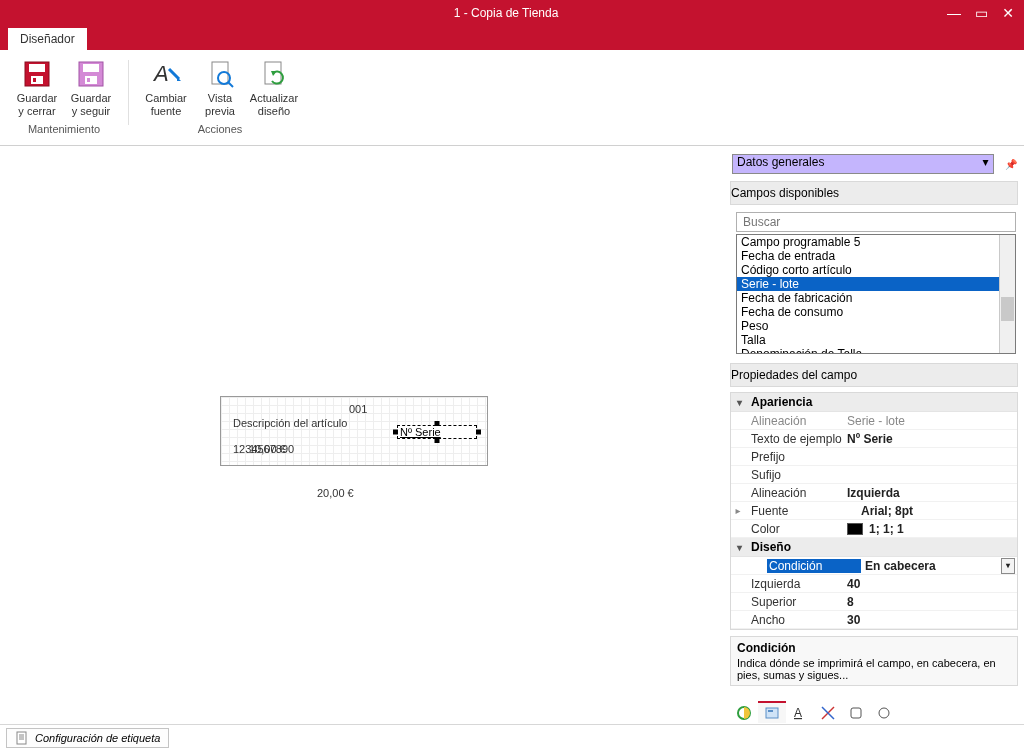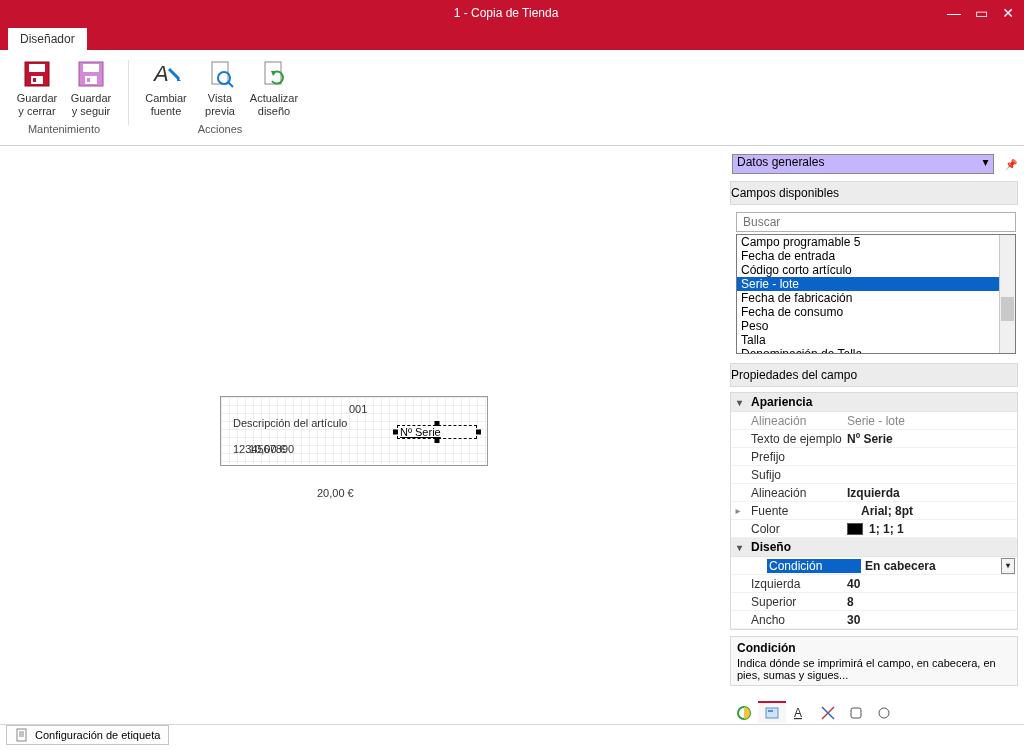--- a/index.html
+++ b/index.html
@@ -50,21 +50,21 @@
   .prop-row.selected .key { background:#0a63c6; color:#fff; margin-left:18px; padding-left:2px; width:94px; }
   .prop-row .dd-cell { width:14px; height:16px; border:1px solid #8a8a8a; display:flex; align-items:center; justify-content:center; font-size:8px; background:#f4f4f4; margin-right:2px;}
   .color-swatch { width:16px; height:12px; background:#000; margin-right:6px; border:1px solid #555;}
   .help-box { margin:4px 6px 2px 2px; border:1px solid #d9d9d9; background:#f8f8f8; padding:4px 6px; font-size:11px; }
   .help-box .help-title { font-weight:bold; font-size:12px; margin-bottom:2px; }
   
   .bottom-tabs { position:absolute; bottom:0; right:0; height:22px; display:flex; align-items:center; gap:0; border-top:0; }
   .bt { width:28px; height:22px; display:flex; align-items:center; justify-content:center; border-top:2px solid transparent; }
   .bt.active { border-top:2px solid #c4122f; background:#f7f7f7;}
   
-  .statusbar { height:26px; border-top:1px solid #d7d7d7; display:flex; align-items:flex-start; padding:0 6px; background:#fff; position:relative;}
+  .statusbar { height:26px; border-top:1px solid #d7d7d7; display:flex; align-items:center; padding:0 6px; background:#fff; position:relative;font-style:italic;}
   .statusbtn { border:1px solid #c4c4c4; background:#fdfdfd; padding:2px 8px; font-size:11px; display:flex; align-items:center; gap:6px; }
   
   .label-surface { position:absolute; left:220px; top:250px; width:268px; height:70px; border:1px solid #999;
     background-image:
       linear-gradient(#eee 1px, transparent 1px),
       linear-gradient(90deg, #eee 1px, transparent 1px);
     background-size: 8px 8px;
     background-color:#fff;
   }
   .ls-text { position:absolute; font-size:11px; color:#333; }

